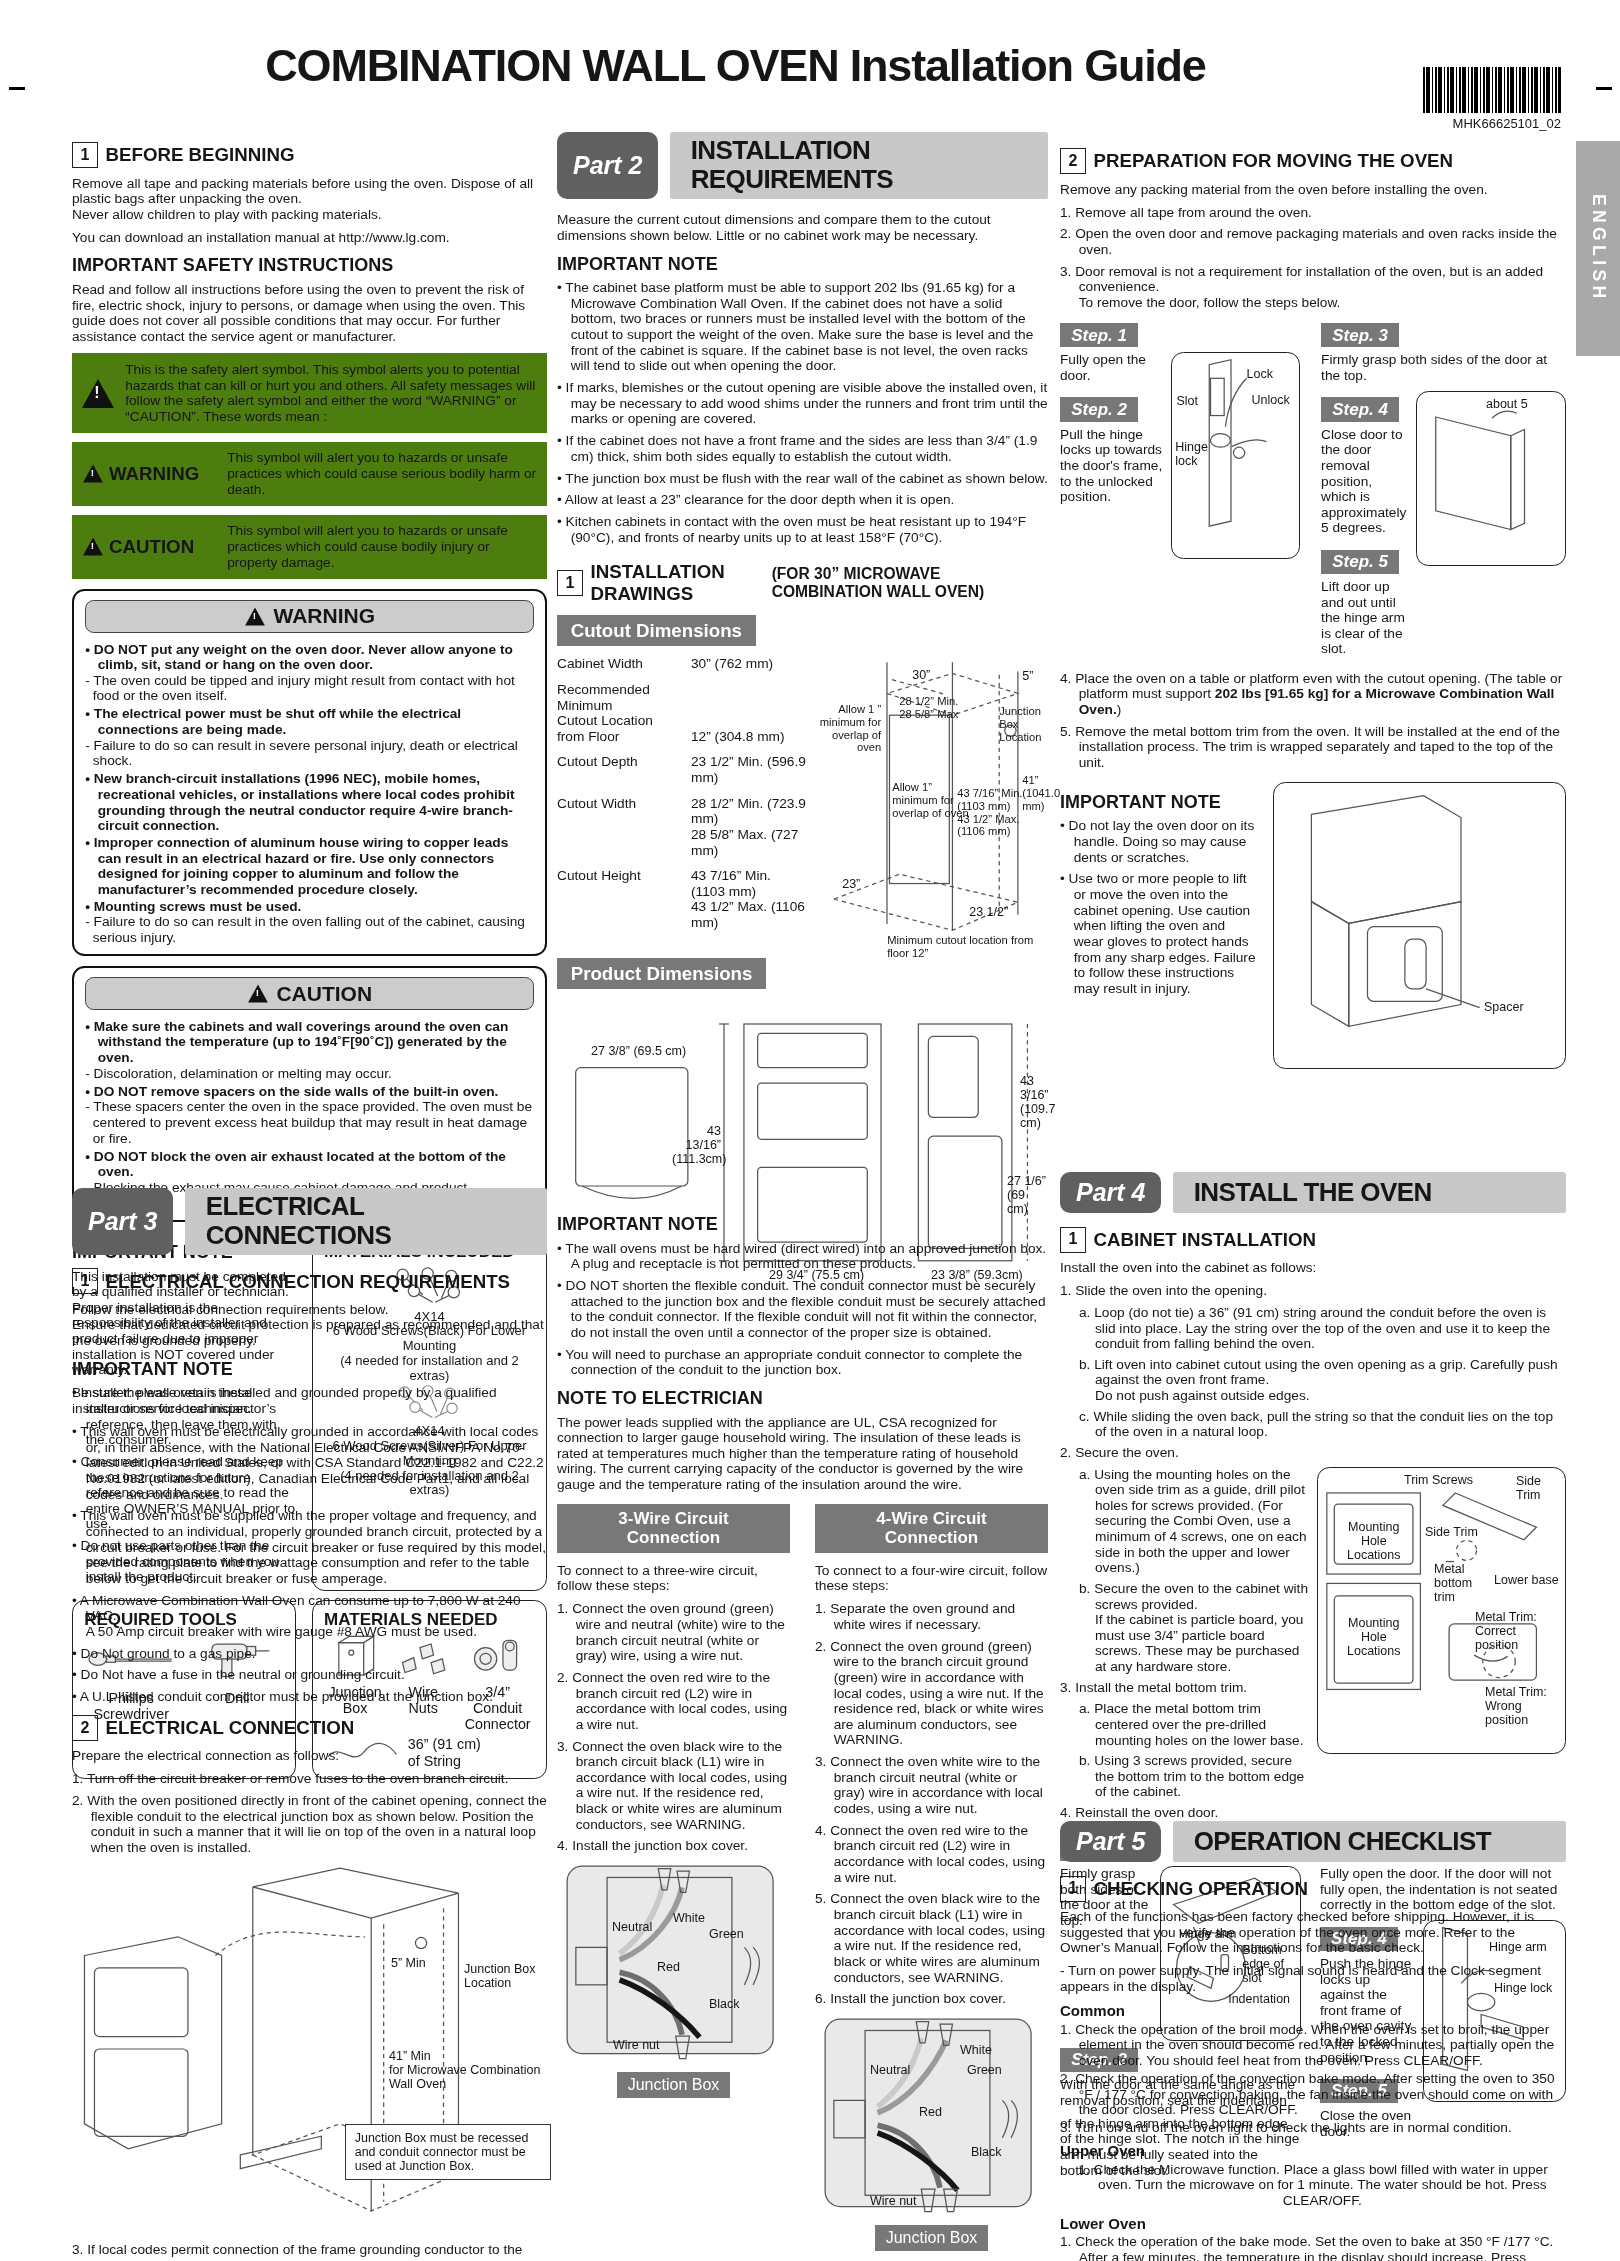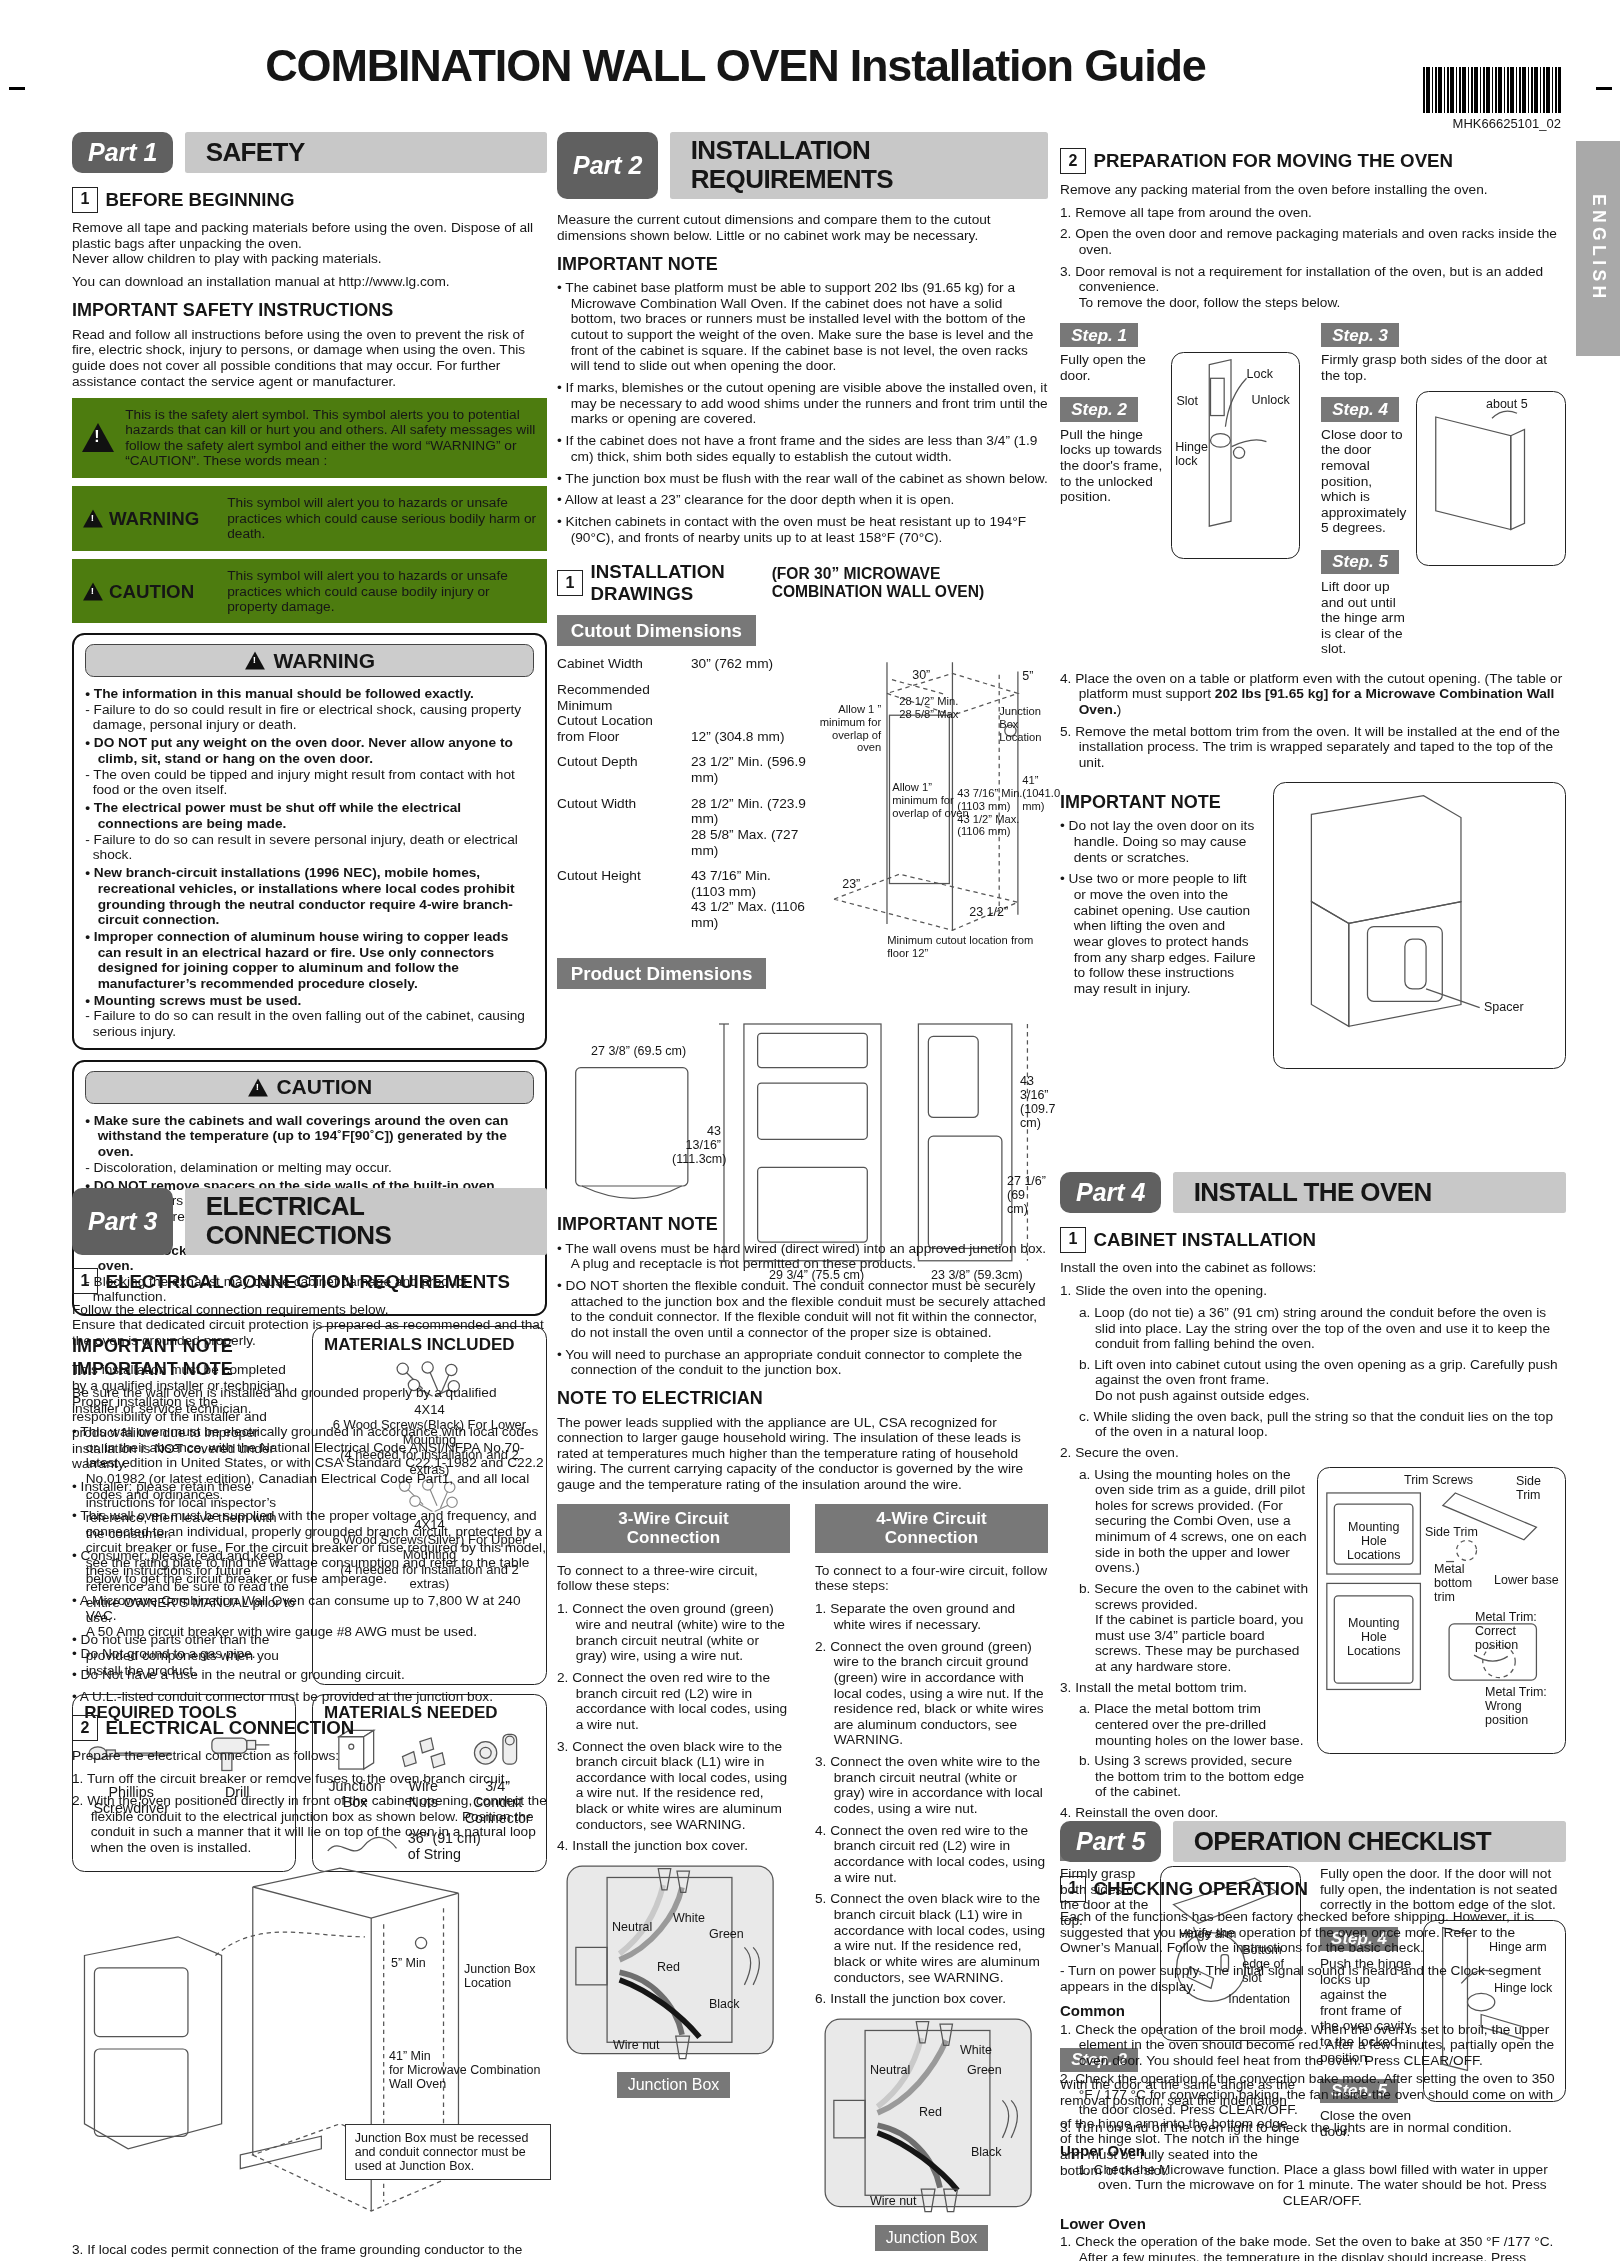--- a/index.html
+++ b/index.html
@@ -77,24 +77,20 @@
 
 <div class="mark" style="left:8.7px;top:87px;width:16px;height:2.5px;"></div>
 <div class="mark" style="left:1596px;top:87px;width:16px;height:2.5px;"></div>
 
 <div class="doc-title">COMBINATION WALL OVEN Installation Guide</div>
 <div class="barcode"></div>
 <div class="bclabel">MHK66625101_02</div>
 <div class="langtab">ENGLISH</div>
 
 <div class="col" style="left:72px;top:132px;width:475px;">
-  <div class="part-row">
-    <div class="part-badge">Part 1</div>
-    <div class="part-title">SAFETY</div>
-  </div>
   <div class="numhead">
       <span class="numbox">1</span>
       <span>BEFORE BEGINNING</span>
     </div>
   <p>Remove all tape and packing materials before using the oven. Dispose of all plastic bags after unpacking the oven.
 Never allow children to play with packing materials.</p>
   <p>You can download an installation manual at http://www.lg.com.</p>
   <div class="subhead">IMPORTANT SAFETY INSTRUCTIONS</div>
   <p>Read and follow all instructions before using the oven to prevent the risk of fire, electric shock, injury to persons, or damage when using the oven. This guide does not cover all possible conditions that may occur. For further assistance contact the service agent or manufacturer.</p>
   <div class="grayrow">
@@ -113,24 +109,20 @@
         <span class="tri small"></span>
         <span>CAUTION</span>
       </span>
     <span class="pre">This symbol will alert you to hazards or unsafe practices which could cause bodily injury or property damage.</span>
     </div>
 
   <div class="alertbox">
     <div class="bar">
         <span class="tri small"></span>
         <span>WARNING</span>
-      </div>
-    <div class="wi">
-        <span class="b">• The information in this manual should be followed exactly.</span>
-        <span class="t">- Failure to do so could result in fire or electrical shock, causing property damage, personal injury or death.</span>
       </div>
     <div class="wi">
         <span class="b">• DO NOT put any weight on the oven door. Never allow anyone to climb, sit, stand or hang on the oven door.</span>
         <span class="t">- The oven could be tipped and injury might result from contact with hot food or the oven itself.</span>
       </div>
     <div class="wi">
         <span class="b">• The electrical power must be shut off while the electrical connections are being made.</span>
         <span class="t">- Failure to do so can result in severe personal injury, death or electrical shock.</span>
       </div>
     <div class="wi">

